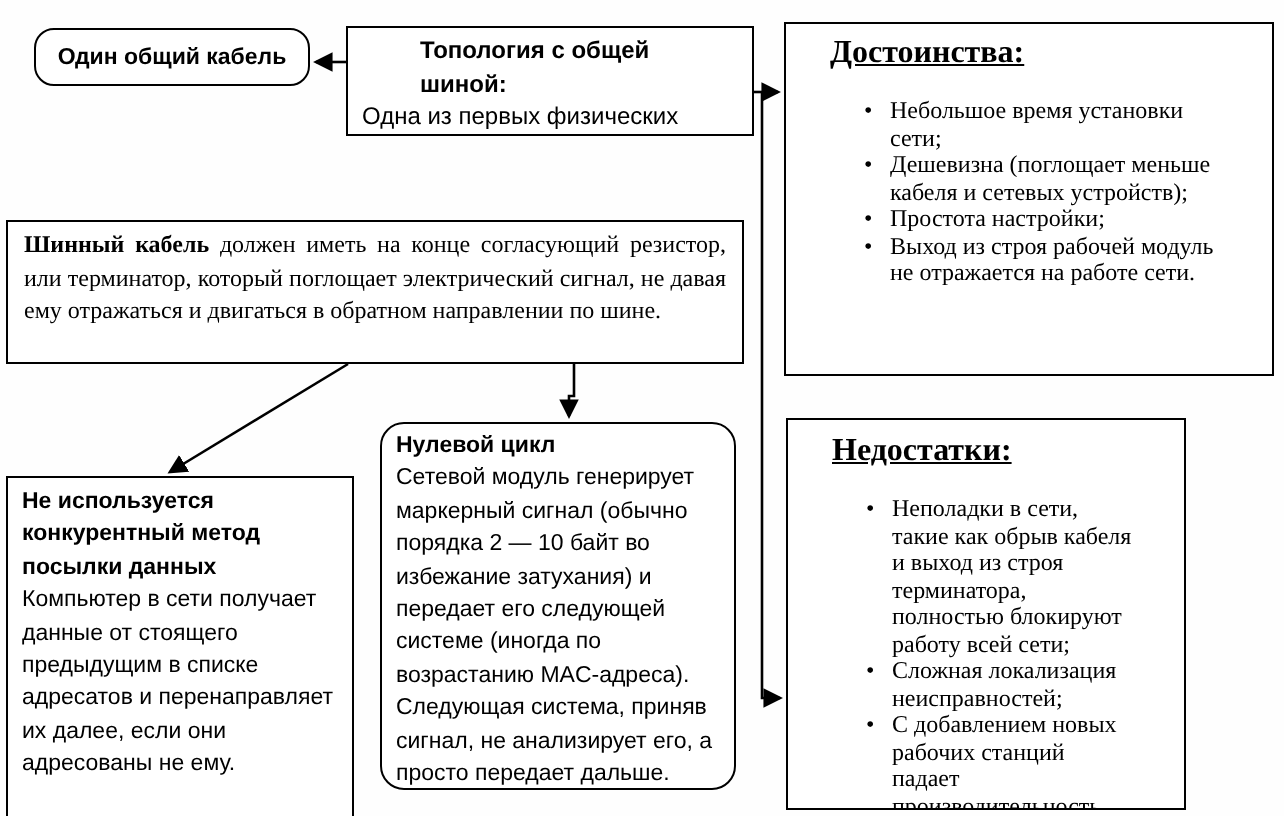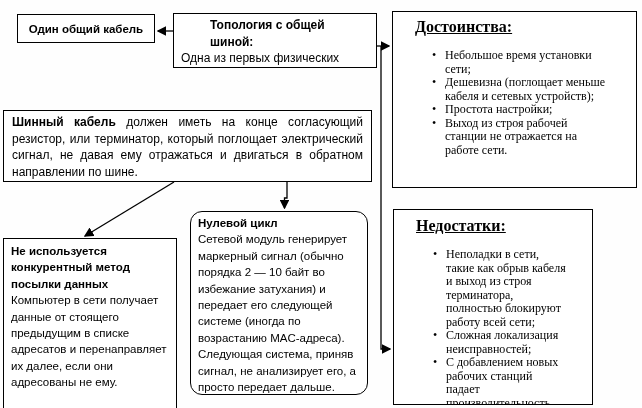--- a/index.html
+++ b/index.html
@@ -18,33 +18,34 @@
     background:#fff;
     overflow:hidden;
   }
   .sans{font-family:"Liberation Sans","DejaVu Sans",sans-serif;}
   .serif{font-family:"Liberation Serif","DejaVu Serif",serif;}
 
   
   #cable-box{
     left:17px;top:14px;width:138px;height:29px;
     display:flex;align-items:center;justify-content:center;
-    font-size:11.5px;font-weight:bold;
+    font-size:11.5px;font-weight:bold;border-radius:10px;
   }
   #topology-box{
     left:173px;top:13px;width:204px;height:55px;
     padding:3px 7px;font-size:12px;line-height:16.5px;
   }
   #topology-box .box-title{font-weight:bold;display:block;margin-left:29px;}
 
   
   #bus-cable-box{
     left:3px;top:110px;width:369px;height:72px;
     padding:3px 8px;font-size:12px;line-height:16.5px;
     text-align:justify;
+    font-family:Liberation Serif, serif;
   }
   #bus-cable-box b{font-weight:bold;}
 
   
   #no-contention-box{
     left:3px;top:238px;width:174px;height:198px;
     padding:4px 7px;font-size:11.5px;line-height:16.4px;
   }
   #no-contention-box .box-title{font-weight:bold;display:block;}
 
@@ -123,21 +124,21 @@
     <span class="box-title">Нулевой цикл</span>
     <span>Сетевой модуль генерирует маркерный сигнал (обычно порядка 2 — 10 байт во избежание затухания) и передает его следующей системе (иногда по возрастанию MAC-адреса). Следующая система, приняв сигнал, не анализирует его, а просто передает дальше.</span>
   </div>
 
   <div id="advantages-box" class="box serif pros-cons">
     <span class="list-title">Достоинства:</span>
     <ul>
         <li>Небольшое время установки сети;</li>
         <li>Дешевизна (поглощает меньше кабеля и сетевых устройств);</li>
         <li>Простота настройки;</li>
-        <li>Выход из строя рабочей станции не отражается на работе сети.</li>
+        <li>Выход из строя рабочей модуль не отражается на работе сети.</li>
       </ul>
   </div>
 
   <div id="disadvantages-box" class="box serif pros-cons">
     <span class="list-title">Недостатки:</span>
     <ul>
         <li>Неполадки в сети, такие как обрыв кабеля и выход из строя терминатора, полностью блокируют работу всей сети;</li>
         <li>Сложная локализация неисправностей;</li>
         <li>С добавлением новых рабочих станций падает производительность сети.</li>
       </ul>

